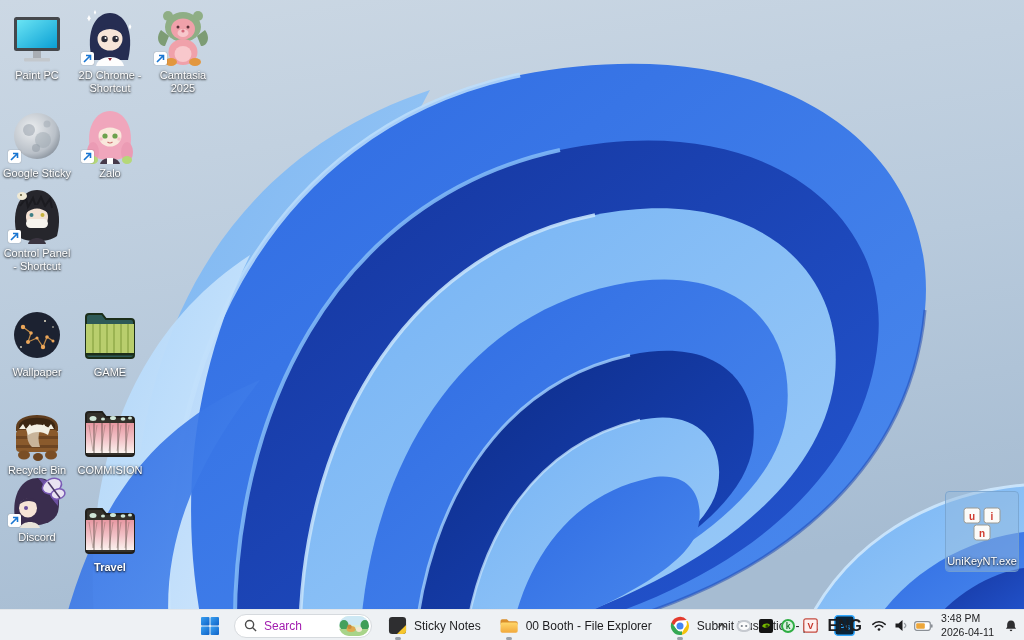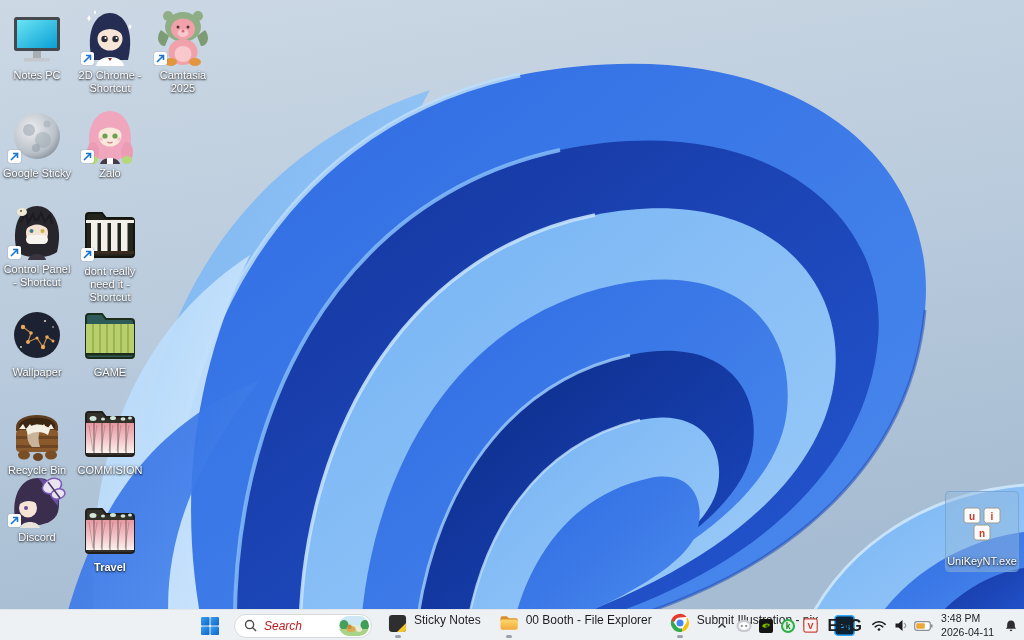--- a/index.html
+++ b/index.html
@@ -32,30 +32,30 @@
     display:flex;align-items:center;justify-content:center;
   }
 
   
   #taskbar{
     position:absolute;left:0;bottom:0;width:1024px;height:31px;
     background:#eef1f4;border-top:1px solid #e2e6ea;box-sizing:border-box;
   }
   #tb-main{position:absolute;left:197px;top:0;height:31px;display:flex;align-items:center;}
   .tb-btn{height:26px;display:flex;align-items:center;justify-content:center;border-radius:4px;padding:0 3px;}
-  .tb-app{display:flex;gap:6px;padding:0 7px;height:26px;border-radius:4px;position:relative;}
+  .tb-app{display:flex;align-items:center;gap:6px;padding:0 7px;height:26px;border-radius:4px;position:relative;}
   .tb-app .app-lbl{font-size:12px;color:#1d1d1f;white-space:nowrap;}
   .tb-ico{position:relative;width:21px;height:21px;display:flex;align-items:center;justify-content:center;}
   .run-ind{position:absolute;left:50%;bottom:-4px;transform:translateX(-50%);width:6px;height:3px;border-radius:2px;background:#9aa2ab;}
   #search-pill{
     display:flex;align-items:center;height:24px;width:138px;margin-left:11px;
     background:#fff;border:1px solid #d6dade;border-radius:13px;box-sizing:border-box;
     padding:0 2px 0 9px;gap:7px;
   }
-  #search-pill .s-txt{font-size:12px;color:#b91c1c;flex:1;font-style:italic;}
+  #search-pill .s-txt{font-size:12px;color:#a21caf;flex:1;}
   #search-img{width:30px;height:20px;border-radius:10px;overflow:hidden;display:block;}
 
   #tb-right{position:absolute;right:3px;top:0;height:31px;display:flex;align-items:center;gap:2px;}
   .tray-ico{width:20px;height:22px;display:flex;align-items:center;justify-content:center;border-radius:4px;}
   #lang-ind{font-size:16px;color:#1d1d1f;padding:0 5px;font-weight:bold;}
   #clock{
     text-align:left;font-size:10.5px;line-height:1.3;color:#1d1d1f;
     padding:0 5px 0 6px;white-space:nowrap;
   }
 </style>
@@ -128,21 +128,21 @@
               <stop offset="0" stop-color="#6ae4f4"></stop>
               <stop offset="1" stop-color="#0a9fd4"></stop>
             </linearGradient>
           </defs>
         <rect x="5" y="7" width="46" height="34" rx="2.5" fill="#45484c"></rect>
         <rect x="8" y="10" width="40" height="28" fill="url(#scr)"></rect>
         <rect x="24" y="41" width="8" height="7" fill="#a9aeb4"></rect>
         <rect x="15" y="48" width="26" height="3.5" rx="1" fill="#c3c8cd"></rect>
       </svg>
     </div>
-    <div class="lbl">Notes PC</div>
+    <div class="lbl">Paint PC</div>
   </div>
 
   <div class="dicon" style="left:74px;top:6px;">
     <div class="art">
       <svg width="58" height="58" viewBox="0 0 58 58">
         <path d="M11 52 C4 22 15 5 29 5 C43 5 54 22 47 52 Z" fill="#262d52"></path>
         <ellipse cx="29" cy="31" rx="12.5" ry="11.5" fill="#f7e5d8"></ellipse>
         <path d="M16 27 C17 14 41 14 42 27 C35 19 23 19 16 27 Z" fill="#262d52"></path>
         <circle cx="23.5" cy="31" r="3.2" fill="#2b2b36"></circle>
           <circle cx="34.5" cy="31" r="3.2" fill="#2b2b36"></circle>
@@ -235,21 +235,21 @@
       </svg>
       <span class="sc-arrow">
         <svg width="9" height="9" viewBox="0 0 9 9">
             <path d="M1 8 L7 2 M3 1.5 H7.5 V6" stroke="#1976d2" stroke-width="1.6" fill="none"></path>
           </svg>
       </span>
     </div>
     <div class="lbl">Zalo</div>
   </div>
 
-  <div class="dicon" style="left:1px;top:200px;">
+  <div class="dicon" style="left:1px;top:184px;">
     <div class="art">
       <svg width="58" height="58" viewBox="0 0 58 58">
         <path d="M9 50 C2 22 14 4 29 4 C44 4 56 22 49 50 C40 57 18 57 9 50 Z" fill="#26262c"></path>
         <path d="M12 20 l6 -8 l2 9 l5 -9 l3 9 l5 -10 l4 9 l5 -7 l2 9" stroke="#1b1b20" stroke-width="2" fill="none"></path>
         <ellipse cx="29" cy="31" rx="11" ry="11" fill="#f3e1d3"></ellipse>
         <path d="M18 27 C19 16 39 16 40 27 C33 21 25 21 18 27 Z" fill="#26262c"></path>
         <rect x="18" y="33" width="22" height="9" rx="4.5" fill="#f7f4ee"></rect>
         <circle cx="23.5" cy="29" r="2" fill="#3f7f86"></circle>
           <circle cx="34.5" cy="29" r="2" fill="#c9b33c"></circle>
         <ellipse cx="14" cy="10" rx="5" ry="4" fill="#efe9d4"></ellipse>
@@ -258,39 +258,20 @@
       </svg>
       <span class="sc-arrow">
         <svg width="9" height="9" viewBox="0 0 9 9">
             <path d="M1 8 L7 2 M3 1.5 H7.5 V6" stroke="#1976d2" stroke-width="1.6" fill="none"></path>
           </svg>
       </span>
     </div>
     <div class="lbl">Control Panel - Shortcut</div>
   </div>
 
-  <div class="dicon" style="left:74px;top:202px;">
-    <div class="art">
-      <svg width="58" height="56" viewBox="0 0 58 56">
-        <path d="M5 10 a3 3 0 0 1 3 -3 h13 l4 5 h25 a3 3 0 0 1 3 3 v33 a3 3 0 0 1 -3 3 H8 a3 3 0 0 1 -3 -3 Z" fill="#23251d" stroke="#15160f" stroke-width="2"></path>
-        <rect x="5" y="14" width="48" height="3" fill="#f2f0e8"></rect>
-        <rect x="10" y="17" width="6.5" height="28" fill="#f2f0e8"></rect>
-        <rect x="20" y="17" width="6.5" height="28" fill="#f2f0e8"></rect>
-        <rect x="30" y="17" width="6.5" height="28" fill="#f2f0e8"></rect>
-        <rect x="40" y="17" width="6.5" height="28" fill="#f2f0e8"></rect>
-        <rect x="5" y="45" width="48" height="3" fill="#3b2c20"></rect>
-      </svg>
-      <span class="sc-arrow">
-        <svg width="9" height="9" viewBox="0 0 9 9">
-            <path d="M1 8 L7 2 M3 1.5 H7.5 V6" stroke="#1976d2" stroke-width="1.6" fill="none"></path>
-          </svg>
-      </span>
-    </div>
-    <div class="lbl">dont really need it - Shortcut</div>
-  </div>
 
   <div class="dicon" style="left:1px;top:303px;">
     <div class="art">
       <svg width="56" height="56" viewBox="0 0 56 56">
         <circle cx="28" cy="28" r="23" fill="#1c2231"></circle>
         <path d="M14 20 L22 26 L19 35 L28 31 L34 40 L38 30 L44 34" stroke="#c08a48" stroke-width="1.2" fill="none"></path>
         <circle cx="14" cy="20" r="2.2" fill="#eda75a"></circle>
         <circle cx="22" cy="26" r="1.8" fill="#eda75a"></circle>
         <circle cx="19" cy="35" r="2" fill="#eda75a"></circle>
         <circle cx="28" cy="31" r="1.6" fill="#eda75a"></circle>

